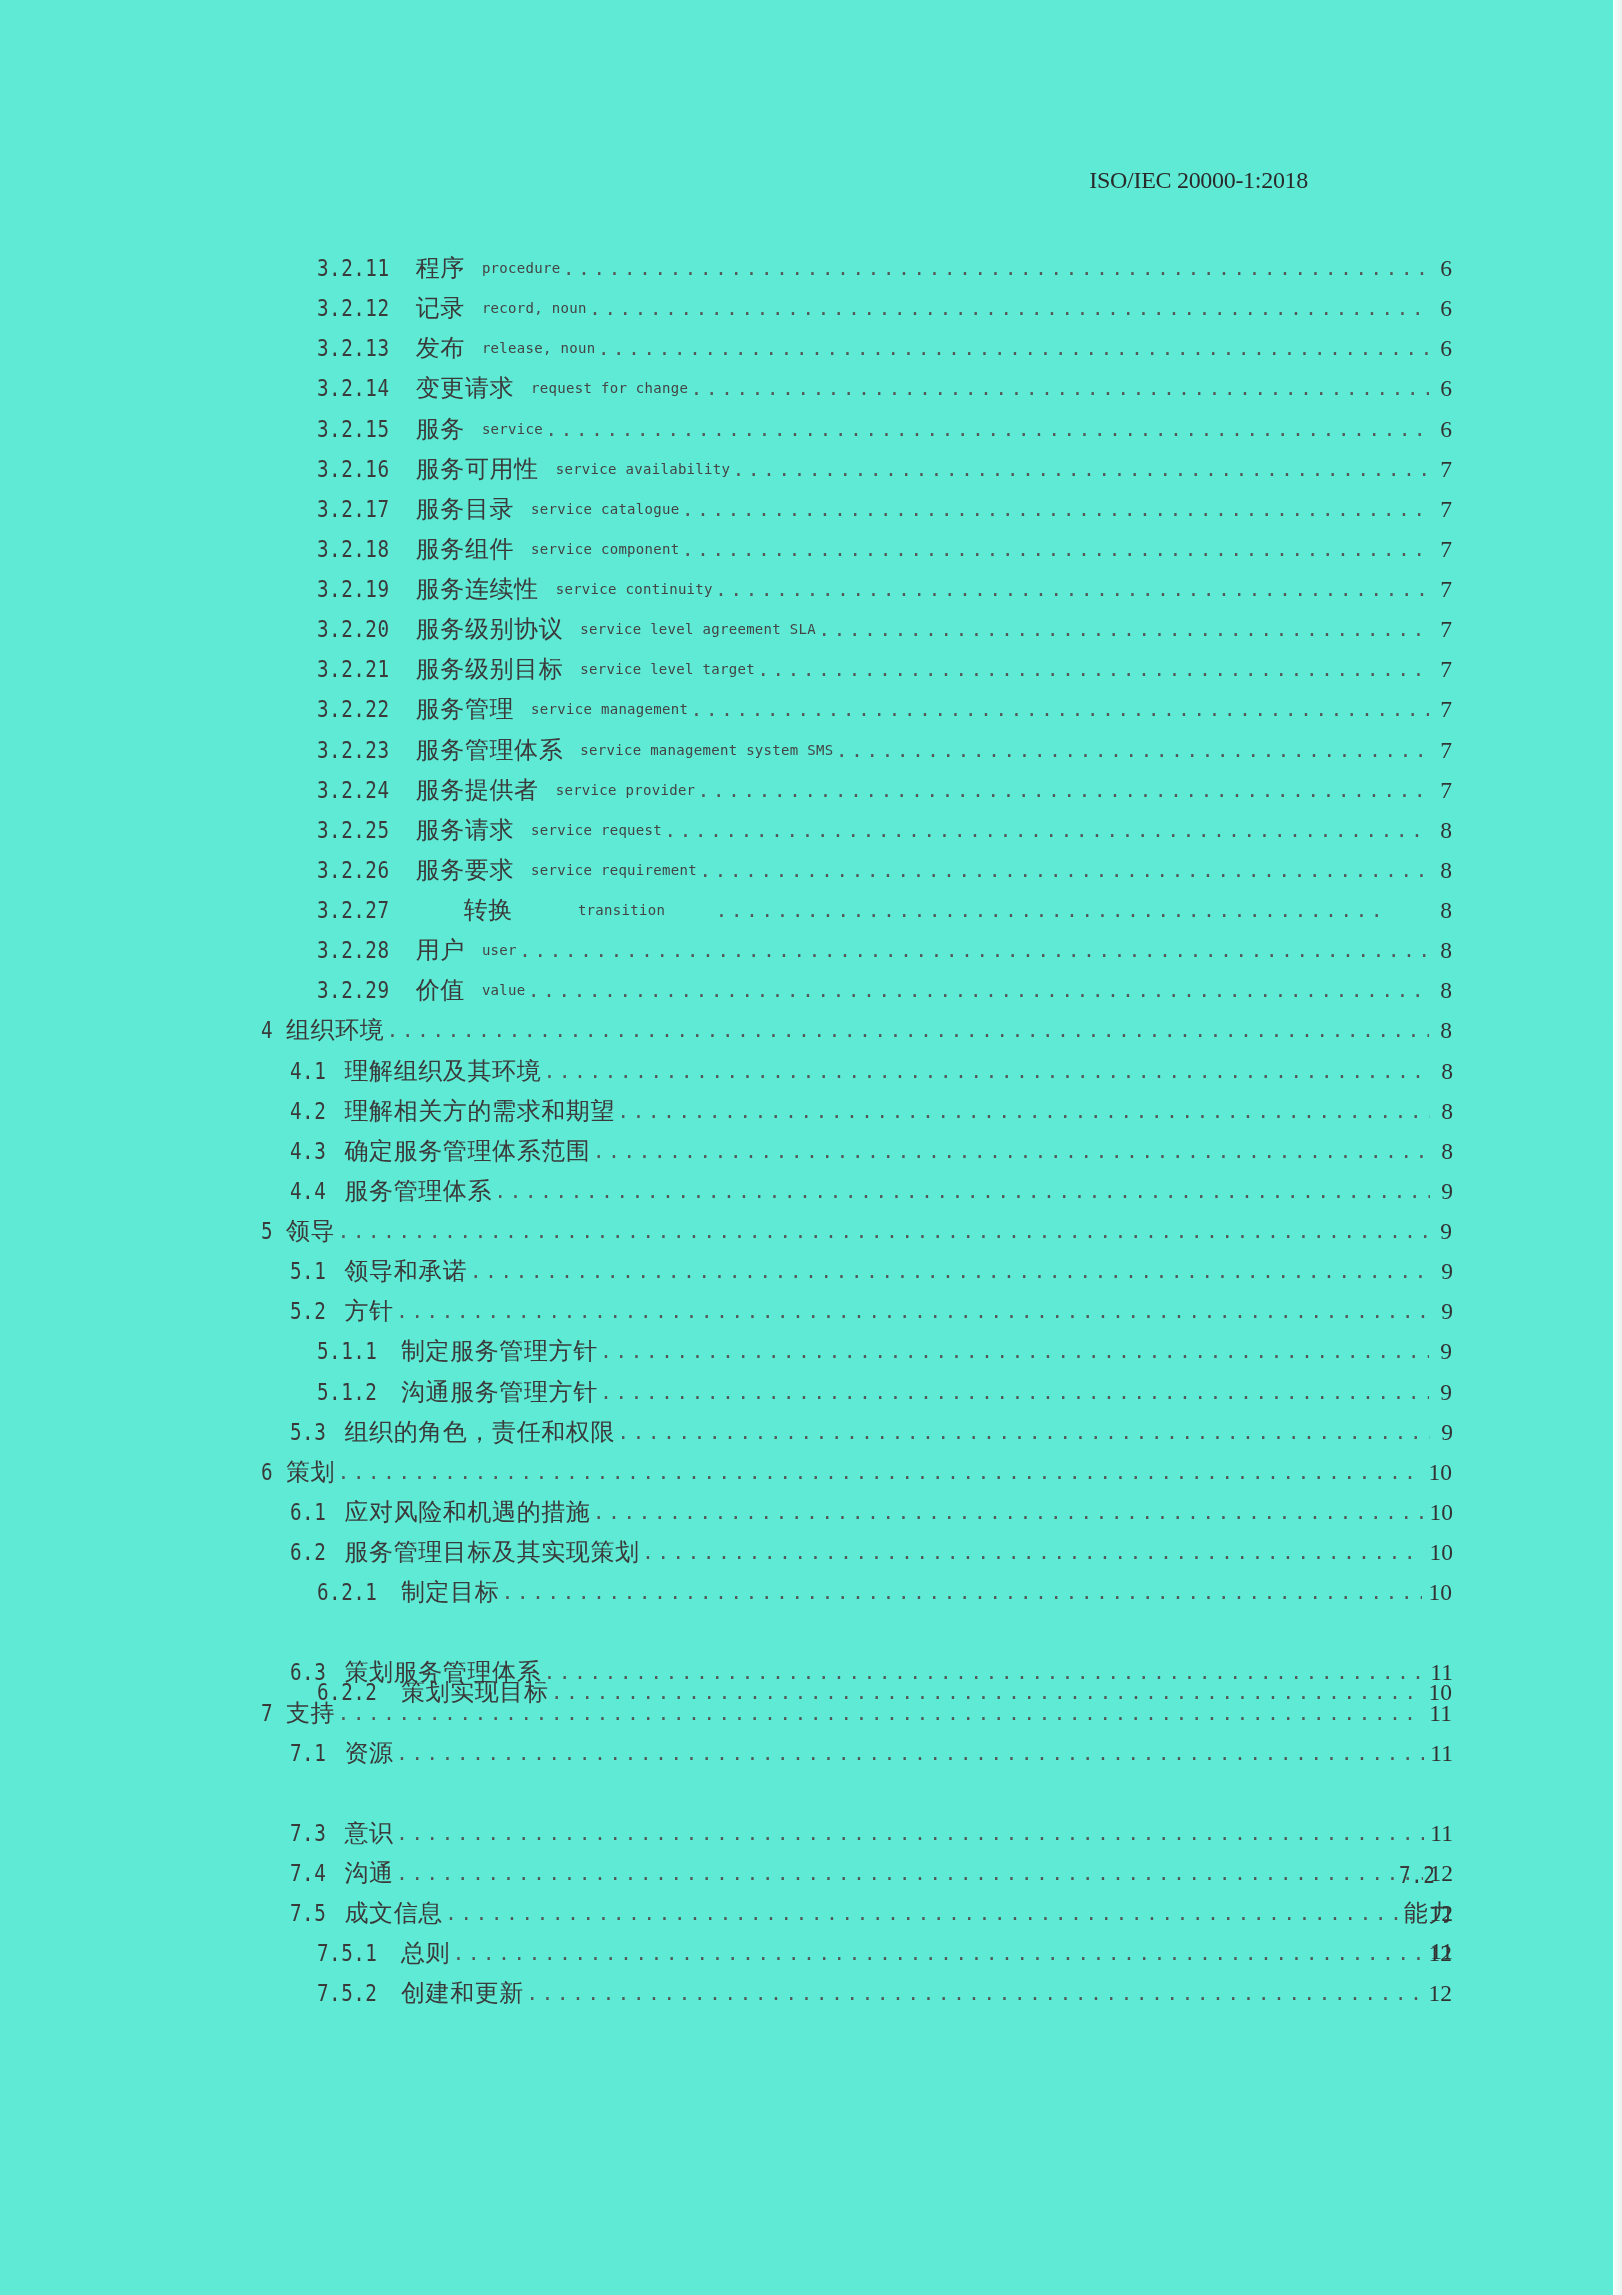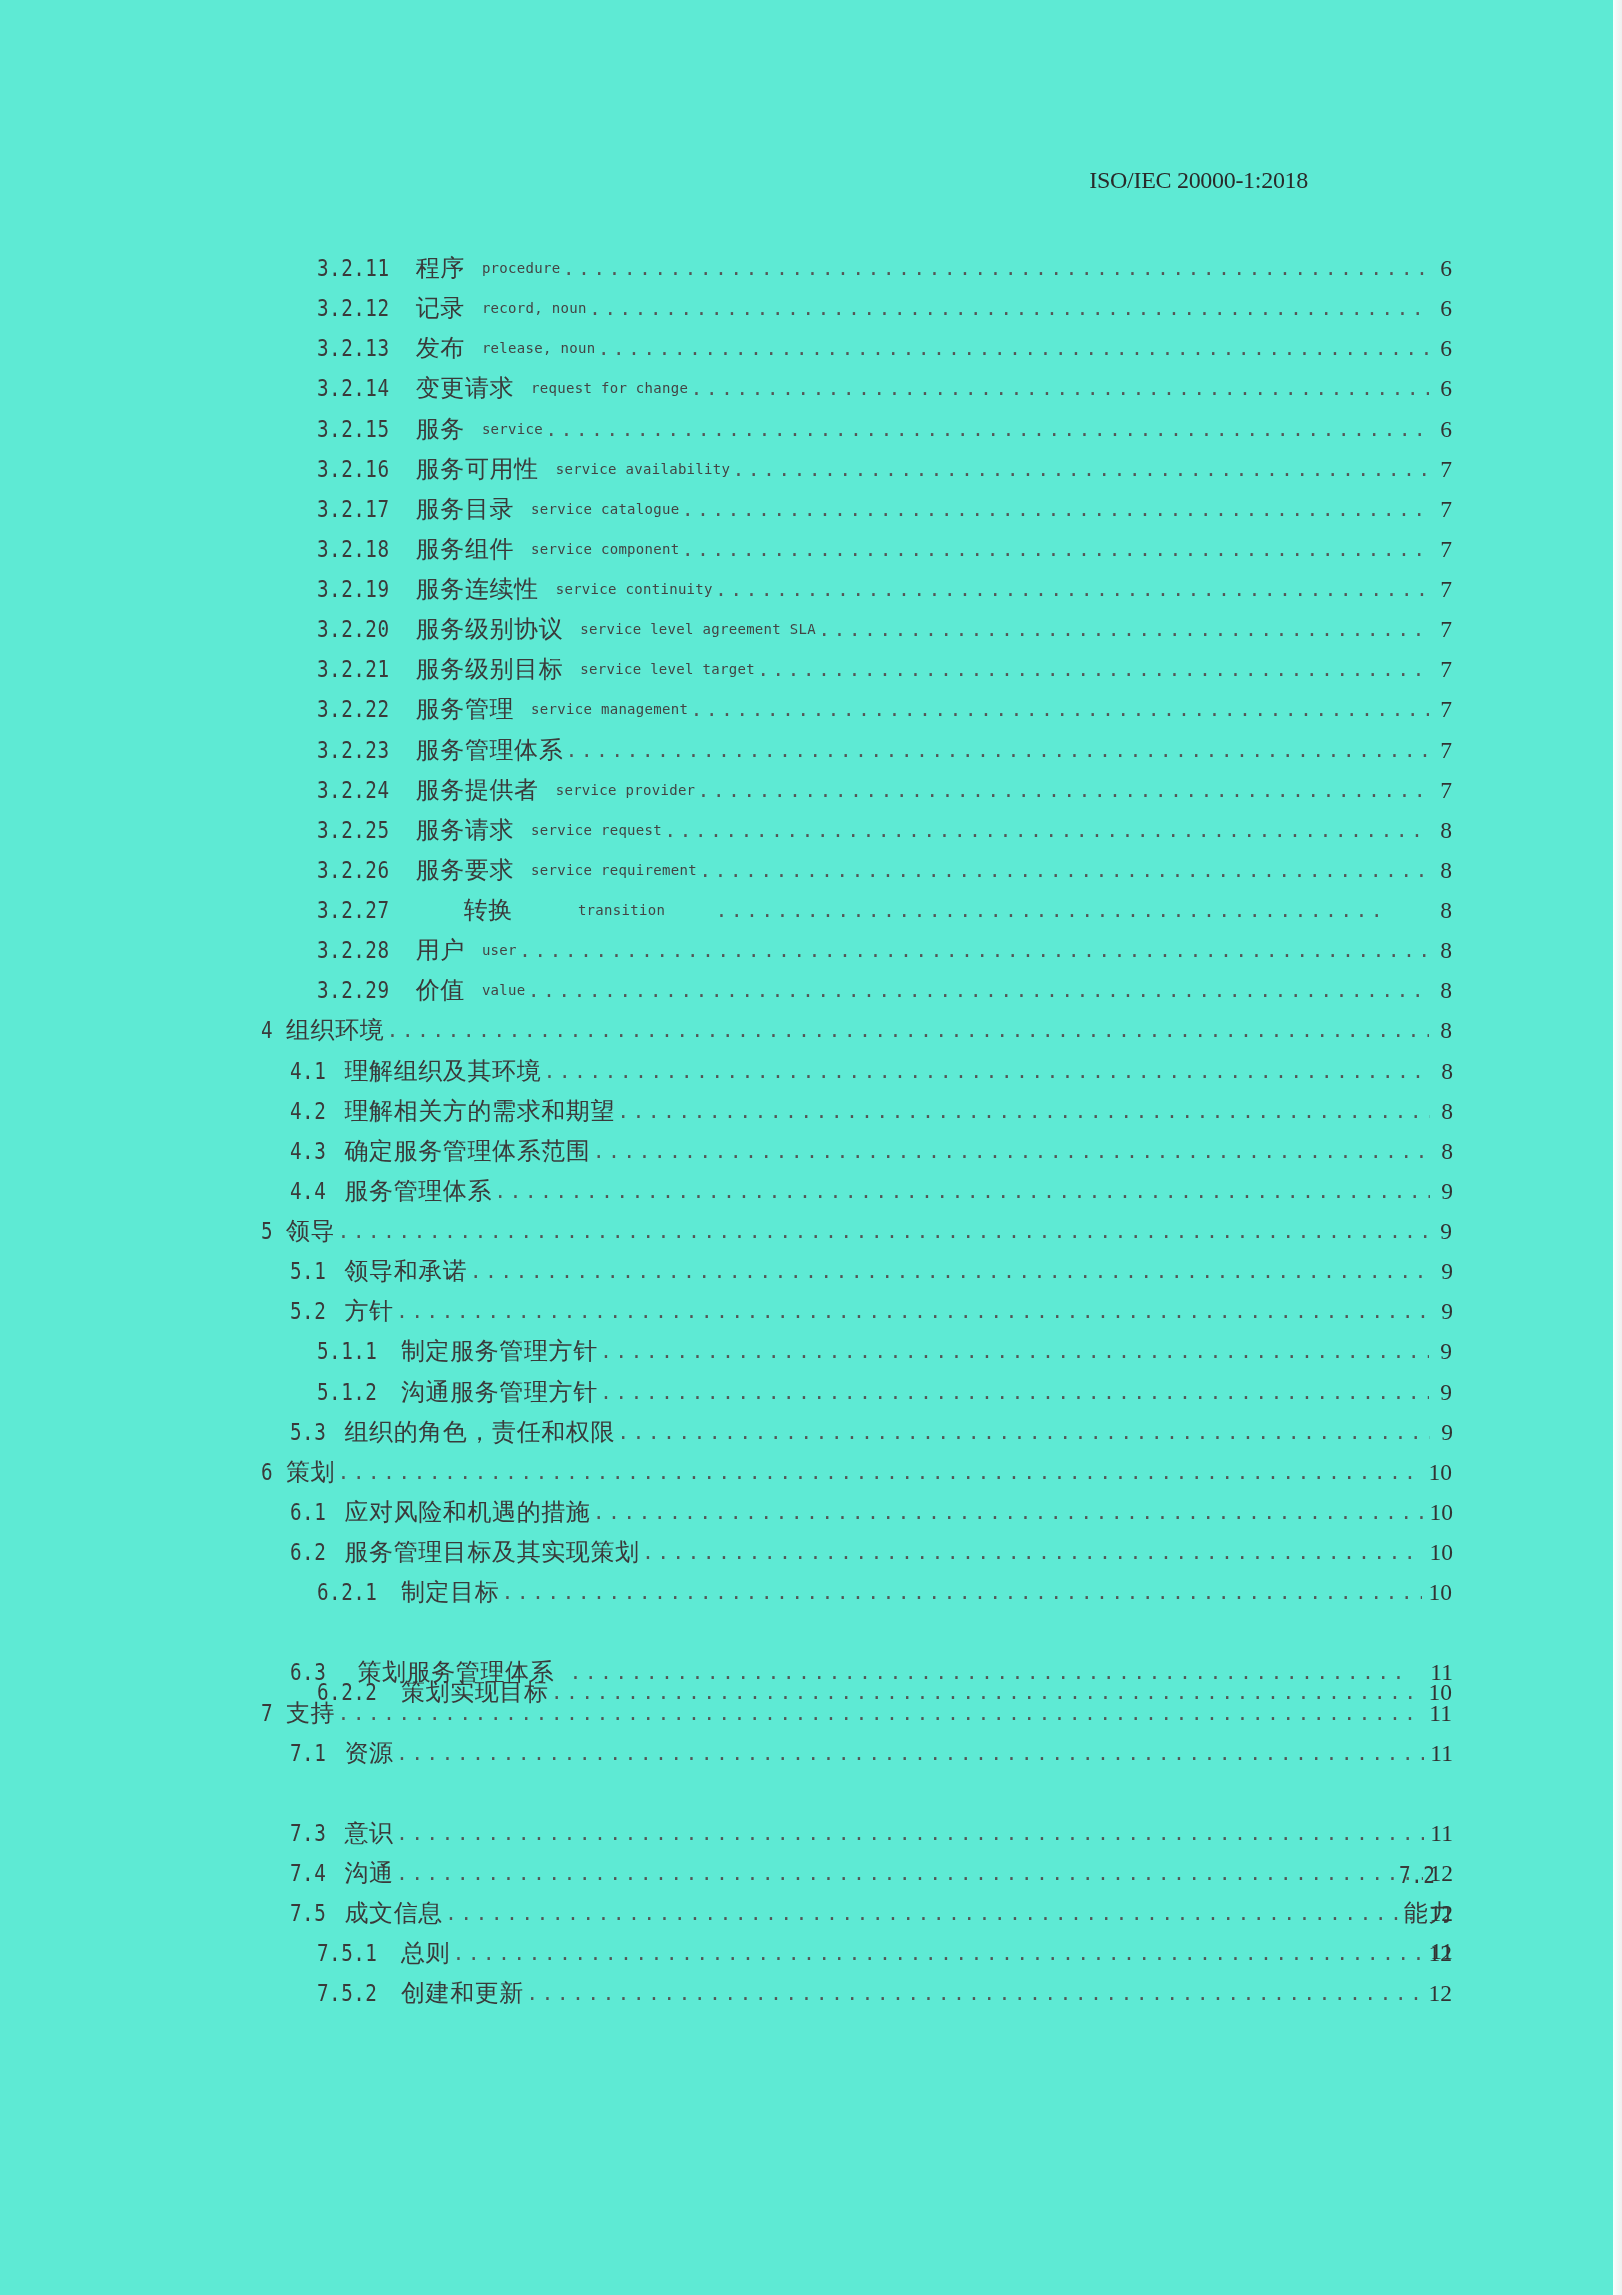--- a/index.html
+++ b/index.html
@@ -109,20 +109,21 @@
       <div class="toc-row l3" style="top: 441px; width: 1135px;">
         <span class="num">3.2.22</span>
         <span class="title">服务管理</span>
         <span class="eng">service management</span>
         <span class="leader">................................................................................................................................................................</span>
         <span class="page-num">7</span>
       </div>
       <div class="toc-row l3" style="top: 482px; width: 1135px;">
         <span class="num">3.2.23</span>
         <span class="title">服务管理体系</span>
+        <span class="eng">service management system SMS</span>
         <span class="leader">................................................................................................................................................................</span>
         <span class="page-num">7</span>
       </div>
       <div class="toc-row l3" style="top: 522px; width: 1135px;">
         <span class="num">3.2.24</span>
         <span class="title">服务提供者</span>
         <span class="eng">service provider</span>
         <span class="leader">................................................................................................................................................................</span>
         <span class="page-num">7</span>
       </div>
@@ -250,21 +251,21 @@
         <span class="title">制定目标</span>
         <span class="leader">................................................................................................................................................................</span>
         <span class="page-num">10</span>
       </div>
       <div class="toc-row l3" style="top: 1424px; width: 1135px;">
         <span class="num">6.2.2</span>
         <span class="title">策划实现目标</span>
         <span class="leader">................................................................................................................................................................</span>
         <span class="page-num">10</span>
       </div>
-      <div class="toc-row l2" style="top: 1404px; width: 1163px; gap: 13px;">
+      <div class="toc-row l2" style="top: 1404px; width: 1163px;">
         <span class="num">6.3</span>
         <span class="title">策划服务管理体系</span>
         <span class="leader">................................................................................................................................................................</span>
         <span class="page-num">11</span>
       </div>
       <div class="toc-row l1" style="top: 1445px; width: 1191px;">
         <span class="num">7</span>
         <span class="title">支持</span>
         <span class="leader">................................................................................................................................................................</span>
         <span class="page-num">11</span>

